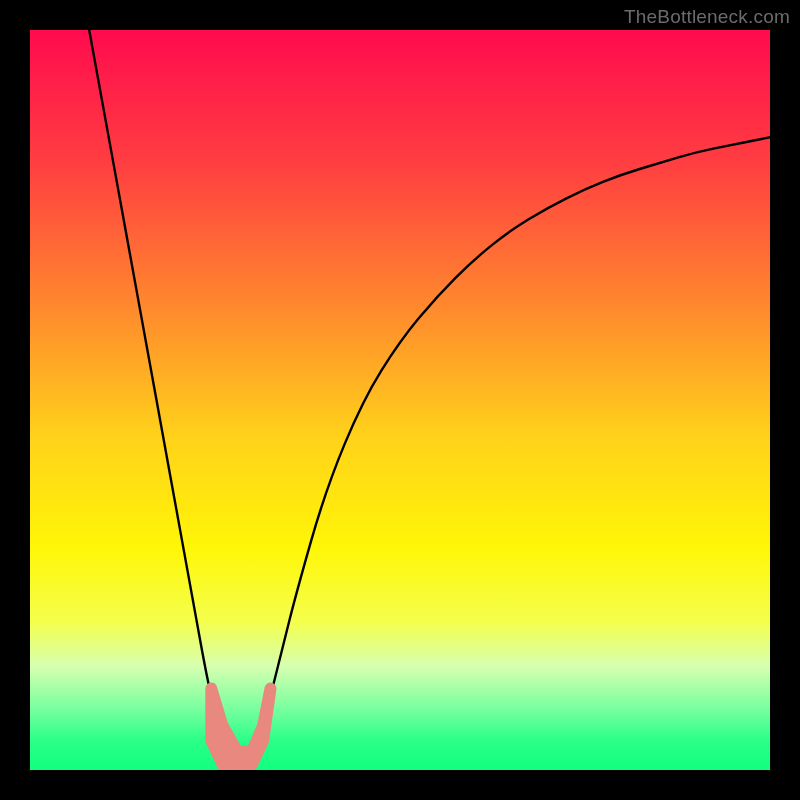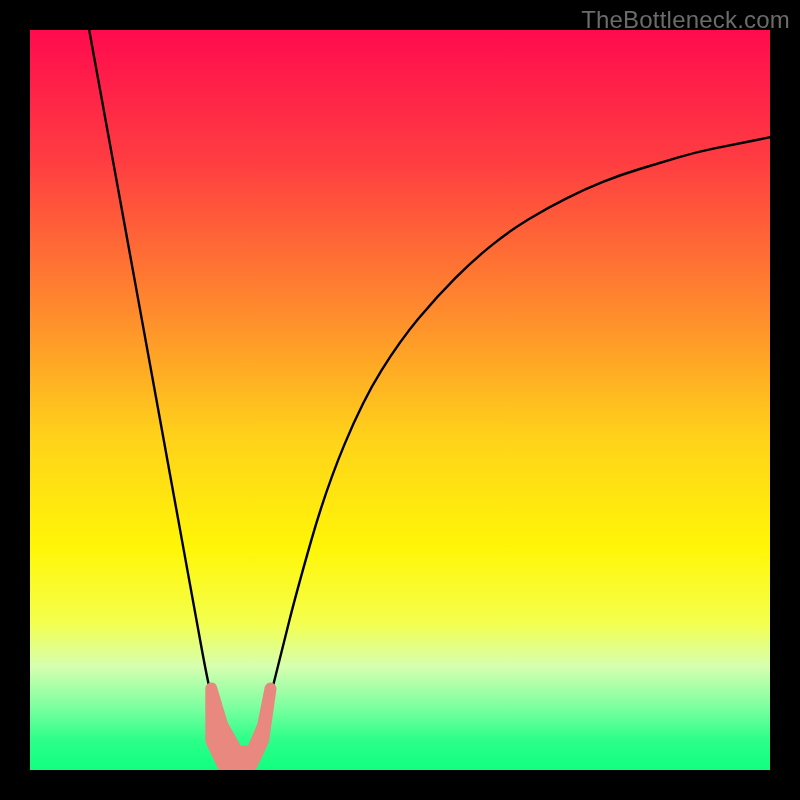--- a/index.html
+++ b/index.html
@@ -27,21 +27,21 @@
   }
   .gradient-bg {
     position: absolute;
     inset: 0;
   }
   .watermark {
     position: absolute;
     top: 6px;
     right: 10px;
     color: #6b6b6b;
-    font-size: 24px;
+    font-size: 19px;
     font-weight: 500;
     letter-spacing: 0.2px;
     z-index: 10;
   }
   svg.curve-layer {
     position: absolute;
     inset: 0;
     width: 100%;
     height: 100%;
     z-index: 5;

